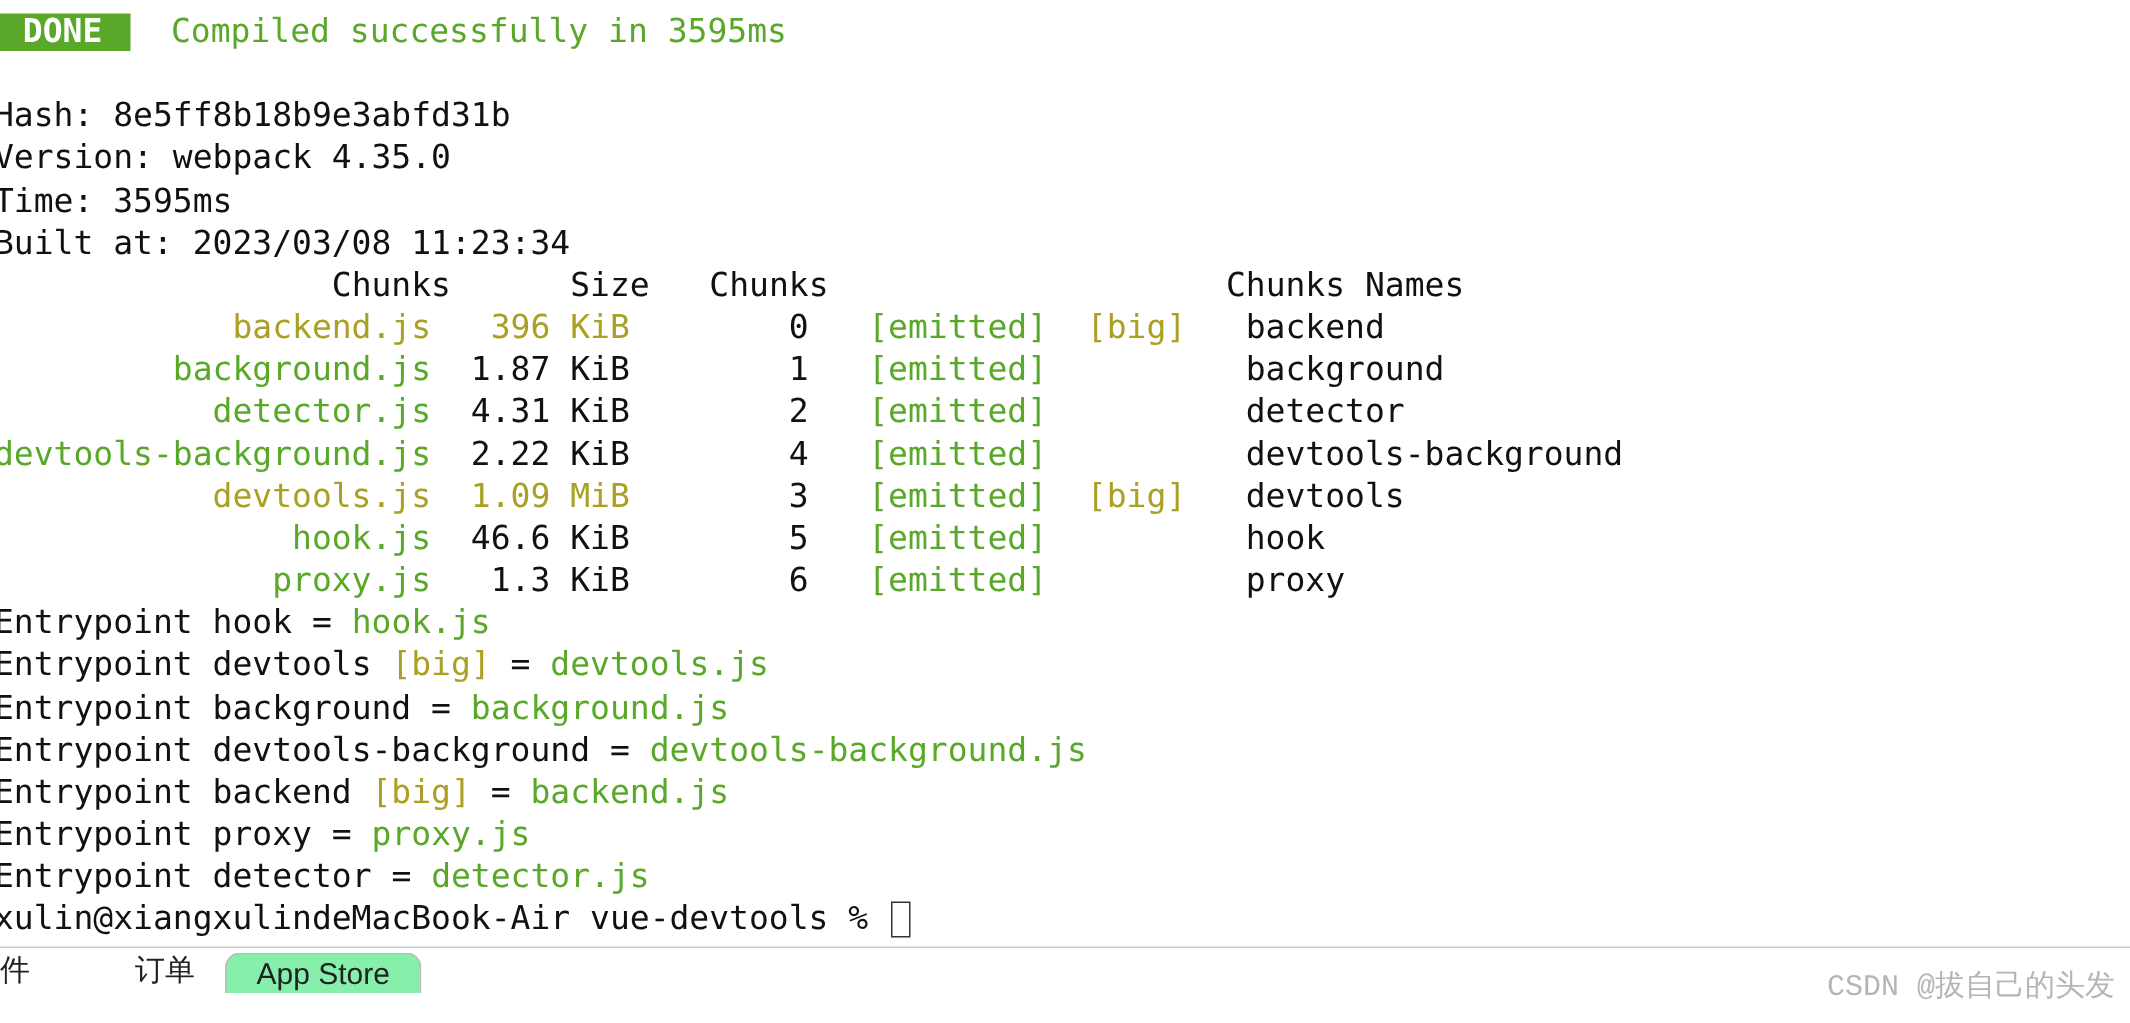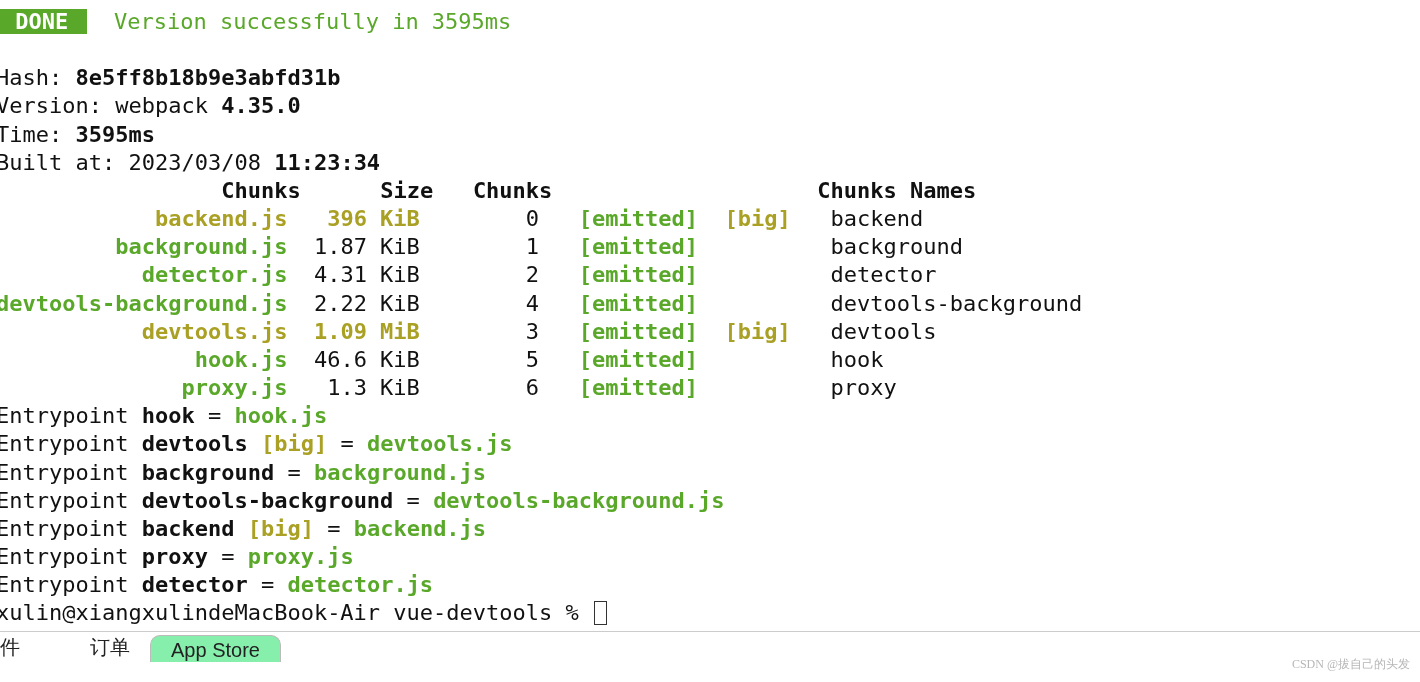--- a/index.html
+++ b/index.html
@@ -21,21 +21,21 @@
     white-space: pre;
   }
   .done-badge {
     background: #5aa82a;
     color: #fff;
     padding: 0 6px;
     font-weight: bold;
   }
   .green { color: #5aa82a; }
   .olive { color: #a9a024; }
-  .bold { font-weight: bold; }
+  .bold { font-weight: normal; }
   .cursor {
     display: inline-block;
     width: 11px;
     height: 22px;
     border: 1.5px solid #333;
     vertical-align: text-bottom;
     margin-left: 2px;
   }
   .bottom-bar {
     border-top: 1px solid #ccc;
@@ -65,31 +65,31 @@
     border-radius: 10px 10px 0 0;
     padding: 2px 20px 0 20px;
     color: #222;
     position: relative;
     top: 2px;
   }
   .watermark {
     position: fixed;
     right: 10px;
     bottom: 10px;
-    font-family: Liberation Serif, serif;
-    font-size: 12px;
+    font-family: Liberation Mono, monospace;
+    font-size: 20px;
     color: rgba(120,120,120,0.55);
   }
 </style>
 </head>
 <body>
 
 <div class="terminal">
 
-  <div class="line"><span class="done-badge"> DONE </span>  <span class="green">Version successfully in 3595ms</span></div>
+  <div class="line"><span class="done-badge"> DONE </span>  <span class="green">Compiled successfully in 3595ms</span></div>
 
   <div class="line">&nbsp;</div>
 
   <div class="line"><span>Hash: </span><span class="bold">8e5ff8b18b9e3abfd31b</span></div>
   <div class="line"><span>Version: webpack </span><span class="bold">4.35.0</span></div>
   <div class="line"><span>Time: </span><span class="bold">3595ms</span></div>
   <div class="line"><span>Built at: 2023/03/08 </span><span class="bold">11:23:34</span></div>
 
   <div class="line bold">                 <span>Chunks</span>      <span>Size</span>   <span>Chunks</span>                    <span>Chunks Names</span></div>
 

